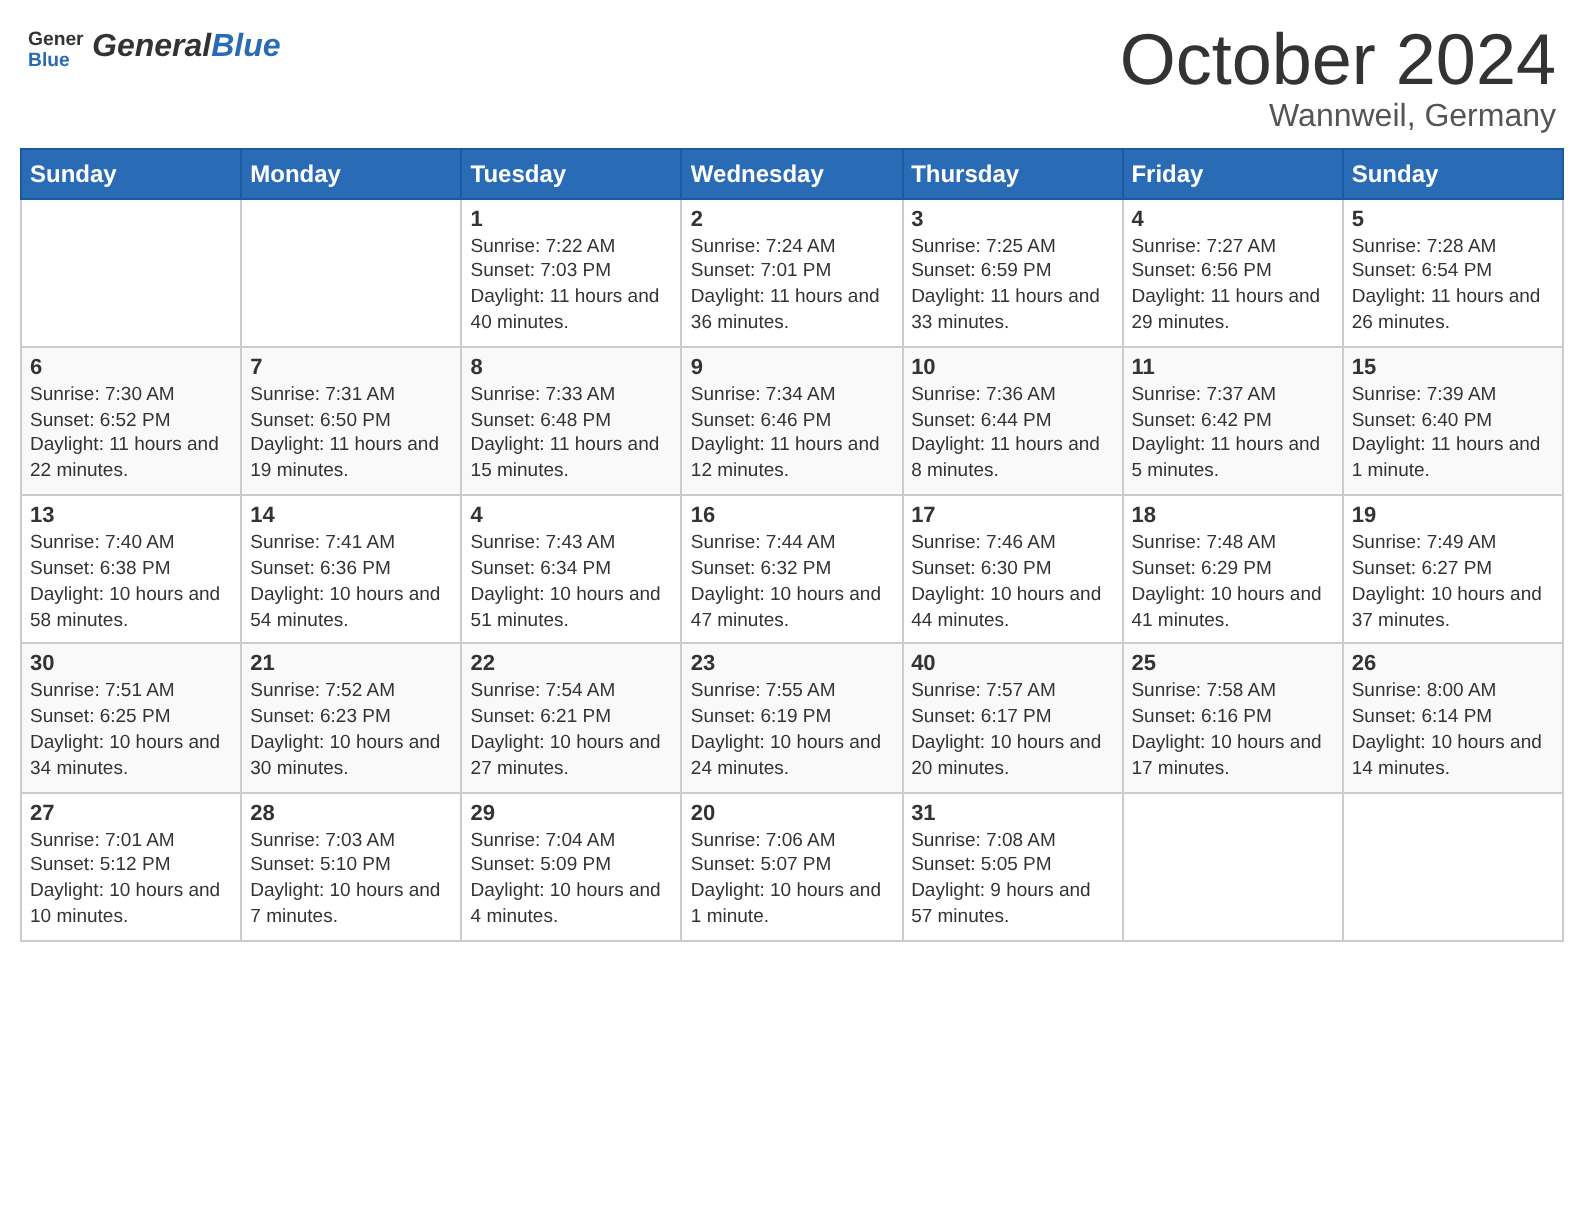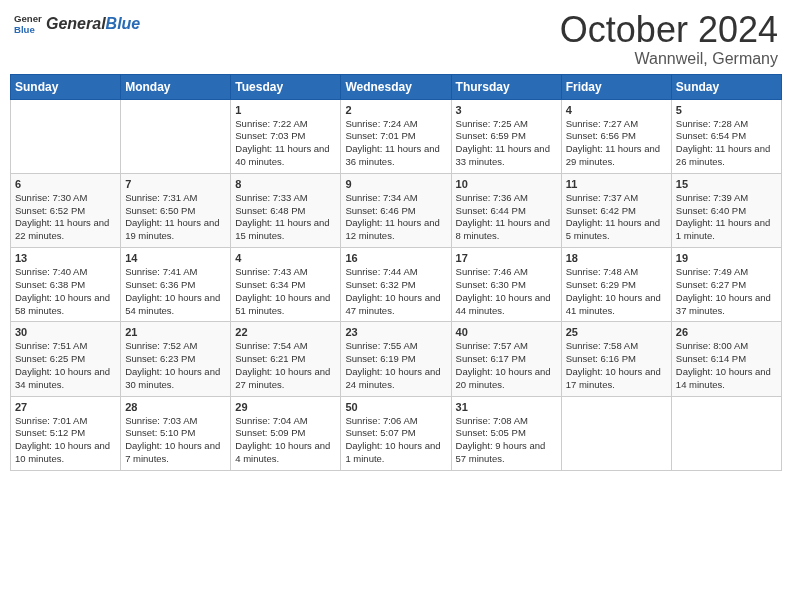--- a/index.html
+++ b/index.html
@@ -238,21 +238,21 @@
         </td>
         <td>
           <span class="day-number">28</span>
           <div class="day-info">Sunrise: 7:03 AM<br>Sunset: 5:10 PM<br>Daylight: 10 hours and 7 minutes.</div>
         </td>
         <td>
           <span class="day-number">29</span>
           <div class="day-info">Sunrise: 7:04 AM<br>Sunset: 5:09 PM<br>Daylight: 10 hours and 4 minutes.</div>
         </td>
         <td>
-          <span class="day-number">50</span>
+          <span class="day-number">20</span>
           <div class="day-info">Sunrise: 7:06 AM<br>Sunset: 5:07 PM<br>Daylight: 10 hours and 1 minute.</div>
         </td>
         <td>
           <span class="day-number">31</span>
           <div class="day-info">Sunrise: 7:08 AM<br>Sunset: 5:05 PM<br>Daylight: 9 hours and 57 minutes.</div>
         </td>
         <td class="empty-cell"></td>
         <td class="empty-cell"></td>
       </tr>
     </tbody>

